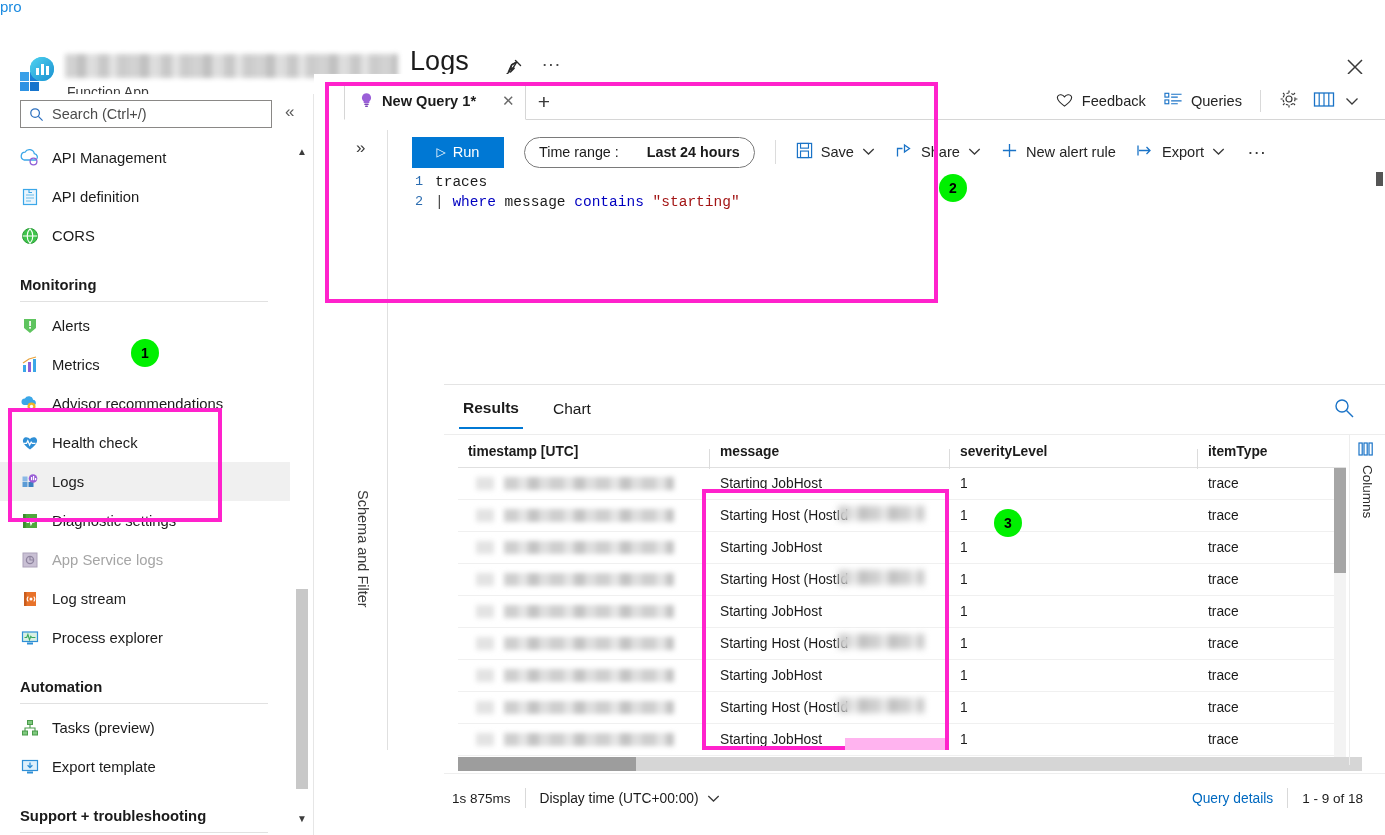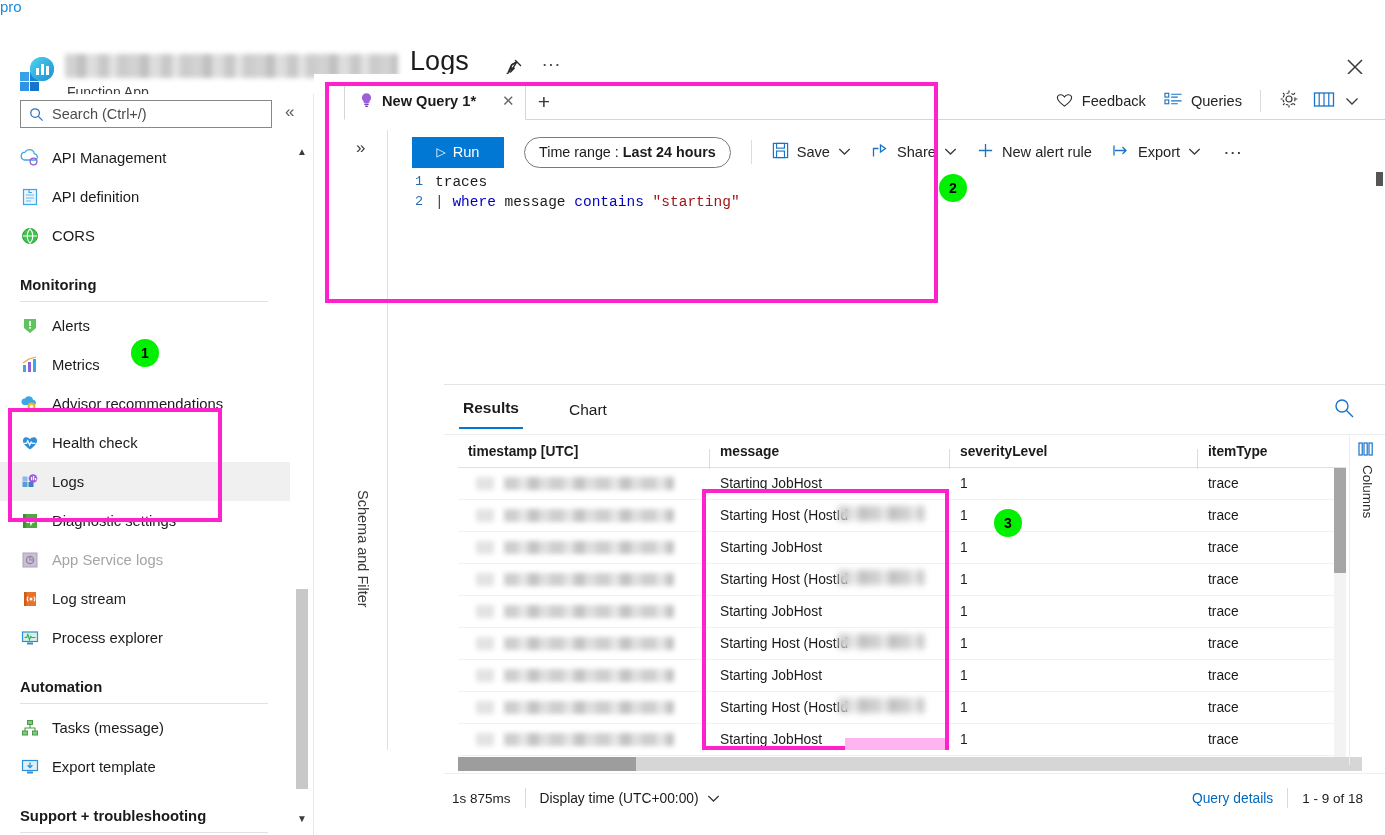--- a/index.html
+++ b/index.html
@@ -104,21 +104,21 @@
 
   
   .toolbar { position:absolute; left: 30px; top: 56px; width: 1041px; height: 44px; display:flex; align-items:center; }
   .run-btn {
     background:#0078d4; color:#fff; height: 31px; width: 92px; display:flex; align-items:center;
     justify-content:center; font-size: 14.6px; cursor:pointer; margin-left: 68px;
   }
   .run-btn .tri { margin-right: 7px; font-size: 12px; }
   .timerange {
     height: 31px; border:1px solid #7a7a7a; border-radius: 16px; display:flex; align-items:center;
-    padding: 0 14px; margin-left: 20px; cursor:pointer; font-size: 14.3px; color:#1b1b1b;
+    padding: 0 14px; margin-left: 20px; cursor:pointer; font-size: 14.3px; color:#1b1b1b;gap:24px;
   }
   .timerange b { font-weight:700; margin-left:4px; }
   .tb-item { display:flex; align-items:center; margin-left: 20px; cursor:pointer; }
   .tb-item .tl { font-size: 14.6px; color:#242424; margin-left: 8px; }
   .tb-item .cv { font-size: 12px; color:#333; margin-left: 8px; }
   .tb-sep { width:1px; height: 24px; background:#dcdcdc; margin-left: 20px; }
   .tb-dots { font-size: 19px; color:#3a3a3a; margin-left: 22px; cursor:pointer; line-height: 10px; }
 
   
   .schema-rail {
@@ -146,21 +146,21 @@
   
   .collapse-up { position:absolute; right: 36px; top: 373px; font-size: 17px; color:#444; cursor:pointer; }
   .handle-arrows { position:absolute; left: 455px; top: 381px; width: 24px; height: 30px; color:#bdbdbd; font-size:12px; text-align:center; }
   .handle-dots { position:absolute; left: 552px; top: 389px; font-size: 17px; color:#9a9a9a; letter-spacing: 2px; line-height: 6px; }
 
   
   .results-panel {
     position:absolute; left: 130px; top: 310px; width: 941px; height: 437px;
     border-top: 1px solid #e4e4e4; background:#fff;
   }
-  .rtabs { position:absolute; left: 15px; top: 14px; display:flex; align-items:flex-end;gap:16px; }
+  .rtabs { position:absolute; left: 15px; top: 14px; display:flex; align-items:center; }
   .rtab { font-size: 15.5px; color:#1b1b1b; padding: 0 4px 10px 4px; margin-right: 26px; cursor:pointer; }
   .rtab.active { font-weight:700; border-bottom: 2px solid #0078d4; }
   .find-icon { position:absolute; right: 30px; top: 12px; cursor:pointer; }
   .rtabs-rule { position:absolute; left: 0; top: 49px; width: 941px; height:1px; background:#ededed; }
 
   
   .tbl-head { position:absolute; left: 14px; top: 50px; width: 888px; height: 33px; display:flex; align-items:center;
               border-bottom: 1px solid #e0e0e0; }
   .th { font-size: 13.8px; font-weight: 700; color:#1b1b1b; padding-left: 10px; position:relative; }
   .th .divider { position:absolute; right: 0; top: 5px; width:1px; height: 20px; background:#dcdcdc; }
@@ -418,21 +418,21 @@
 
       <div class="nav-item">
         <span class="nav-ico">
           <svg width="20" height="20" viewBox="0 0 20 20">
             <rect x="7.5" y="2.5" width="5" height="4" fill="#7fc97f" stroke="#4b9b4b" stroke-width="1"></rect>
             <rect x="2.5" y="13" width="5" height="4" fill="#7fc97f" stroke="#4b9b4b" stroke-width="1"></rect>
             <rect x="12.5" y="13" width="5" height="4" fill="#7fc97f" stroke="#4b9b4b" stroke-width="1"></rect>
             <path d="M10 6.5 v3.5 M5 13 v-3 h10 v3" fill="none" stroke="#4b9b4b" stroke-width="1.1"></path>
           </svg>
         </span>
-        <span class="lbl">Tasks (message)</span>
+        <span class="lbl">Tasks (preview)</span>
       </div>
 
       <div class="nav-item">
         <span class="nav-ico">
           <svg width="20" height="20" viewBox="0 0 20 20">
             <rect x="2.5" y="3.5" width="15" height="10" fill="#dff0fb" stroke="#2f8fd6" stroke-width="1.2"></rect>
             <path d="M10 5.5 v4.5 M7.6 8.2 L10 10.6 L12.4 8.2" fill="none" stroke="#2f8fd6" stroke-width="1.3"></path>
             <rect x="7" y="14.5" width="6" height="2" fill="#2f8fd6"></rect>
           </svg>
         </span>

